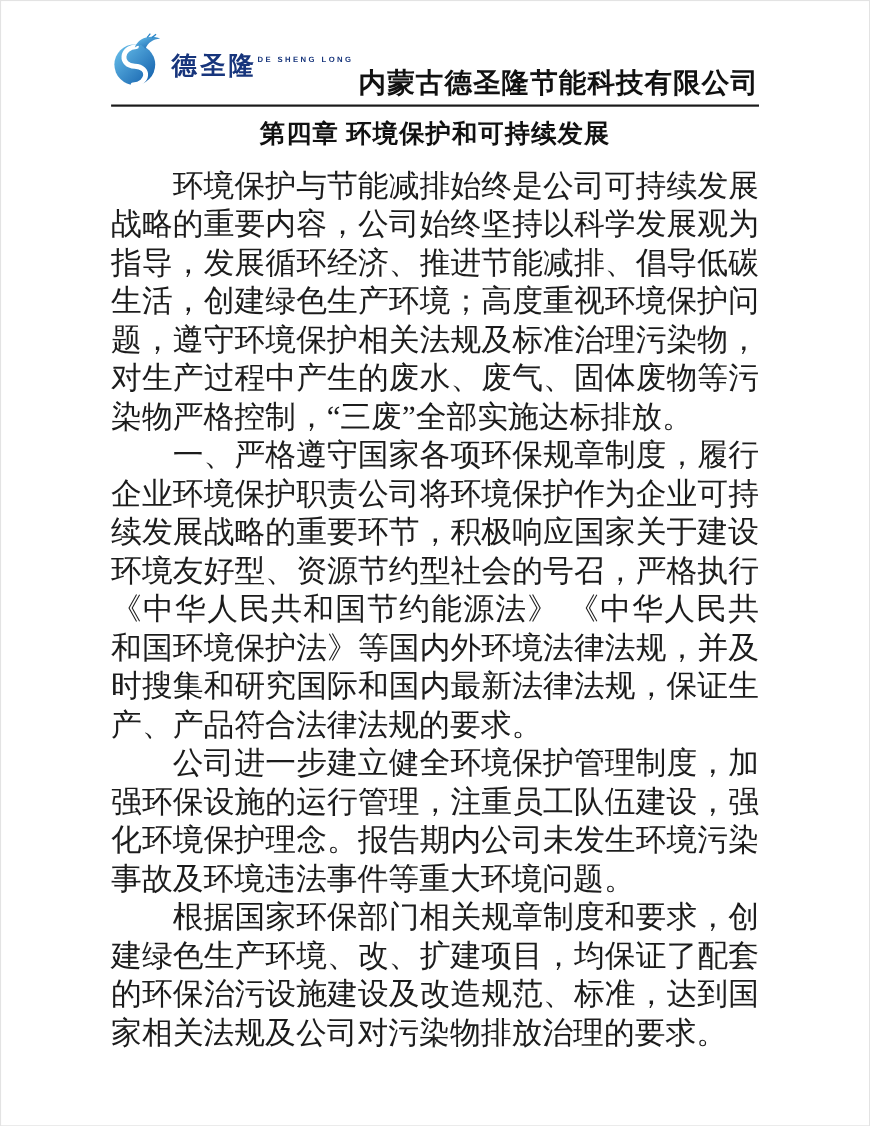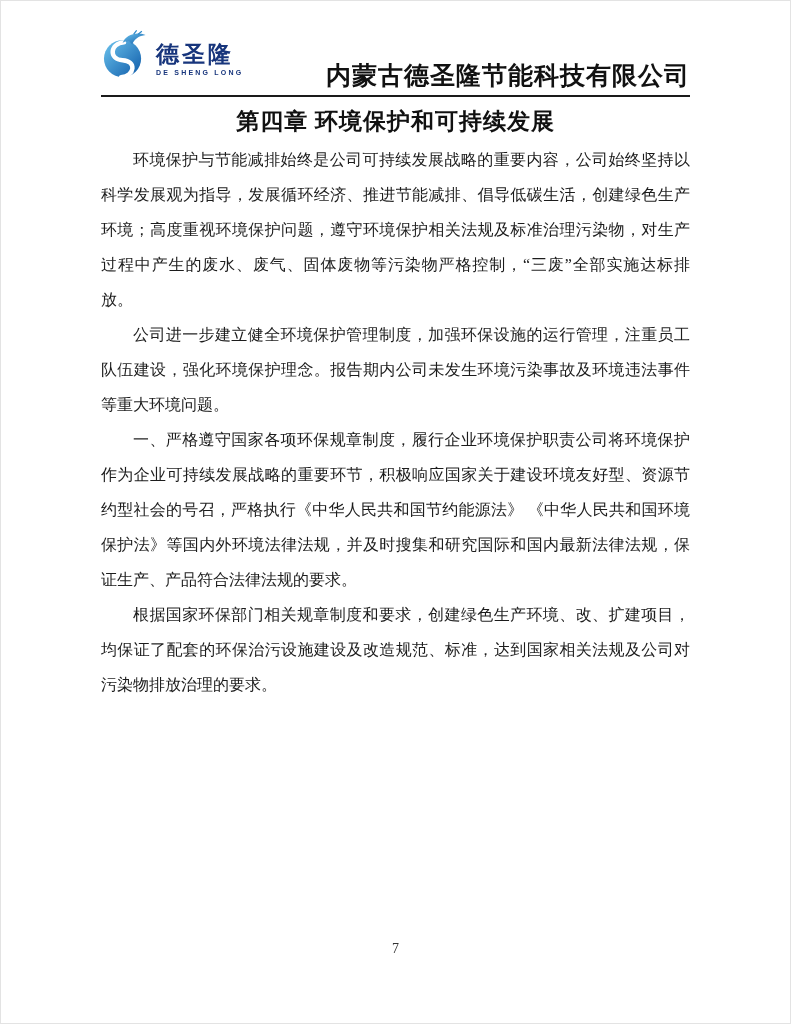--- a/index.html
+++ b/index.html
@@ -29,21 +29,21 @@
     height: 66px;
   }
   .logo {
     display: flex;
     align-items: center;
     gap: 3px;
     align-self: flex-start;
     margin-top: 2px;
   }
   .logo svg { display: block; }
-  .logo-text { display: flex; flex-direction: column; line-height: 1; margin-top: 8px; }
+  .logo-text { display: flex; flex-direction: row; line-height: 1; margin-top: 8px; }
   .logo-cn {
     font-size: 23px;
     font-weight: bold;
     color: #17357c;
     letter-spacing: 3px;
     font-family: "Liberation Sans", "DejaVu Sans", sans-serif;
   }
   .logo-en {
     font-size: 7px;
     font-weight: bold;
@@ -63,26 +63,26 @@
   .header-rule {
     height: 2px;
     background: #1a1a1a;
     margin-top: 2px;
   }
   .chapter-title {
     text-align: center;
     font-size: 23px;
     font-weight: bold;
     letter-spacing: 1px;
-    margin: 9px 0 5px 0;
+    margin: 9px 0 15px 0;
     color: #111111;
   }
   .body-text p {
     margin: 0;
-    font-size: 16px;
+    font-size: 28px;
     line-height: 35px;
     text-align: justify;
     text-justify: inter-ideograph;
     text-indent: 2em;
     color: #1c1c1c;
   }
   .page-number {
     position: absolute;
     bottom: 66px;
     left: 0;
@@ -121,21 +121,21 @@
       </div>
       <div class="company">内蒙古德圣隆节能科技有限公司</div>
     </div>
 
     <div class="header-rule"></div>
 
     <h1 class="chapter-title">第四章 环境保护和可持续发展</h1>
 
     <div class="body-text">
       <p>环境保护与节能减排始终是公司可持续发展战略的重要内容，公司始终坚持以科学发展观为指导，发展循环经济、推进节能减排、倡导低碳生活，创建绿色生产环境；高度重视环境保护问题，遵守环境保护相关法规及标准治理污染物，对生产过程中产生的废水、废气、固体废物等污染物严格控制，“三废”全部实施达标排放。</p>
+      <p>一、严格遵守国家各项环保规章制度，履行企业环境保护职责公司将环境保护作为企业可持续发展战略的重要环节，积极响应国家关于建设环境友好型、资源节约型社会的号召，严格执行《中华人民共和国节约能源法》 《中华人民共和国环境保护法》等国内外环境法律法规，并及时搜集和研究国际和国内最新法律法规，保证生产、产品符合法律法规的要求。</p>
       <p>公司进一步建立健全环境保护管理制度，加强环保设施的运行管理，注重员工队伍建设，强化环境保护理念。报告期内公司未发生环境污染事故及环境违法事件等重大环境问题。</p>
-      <p>一、严格遵守国家各项环保规章制度，履行企业环境保护职责公司将环境保护作为企业可持续发展战略的重要环节，积极响应国家关于建设环境友好型、资源节约型社会的号召，严格执行《中华人民共和国节约能源法》 《中华人民共和国环境保护法》等国内外环境法律法规，并及时搜集和研究国际和国内最新法律法规，保证生产、产品符合法律法规的要求。</p>
       <p>根据国家环保部门相关规章制度和要求，创建绿色生产环境、改、扩建项目，均保证了配套的环保治污设施建设及改造规范、标准，达到国家相关法规及公司对污染物排放治理的要求。</p>
     </div>
 
   </div>
 
   <div class="page-number">7</div>
 </div>
 
 </body></html>

